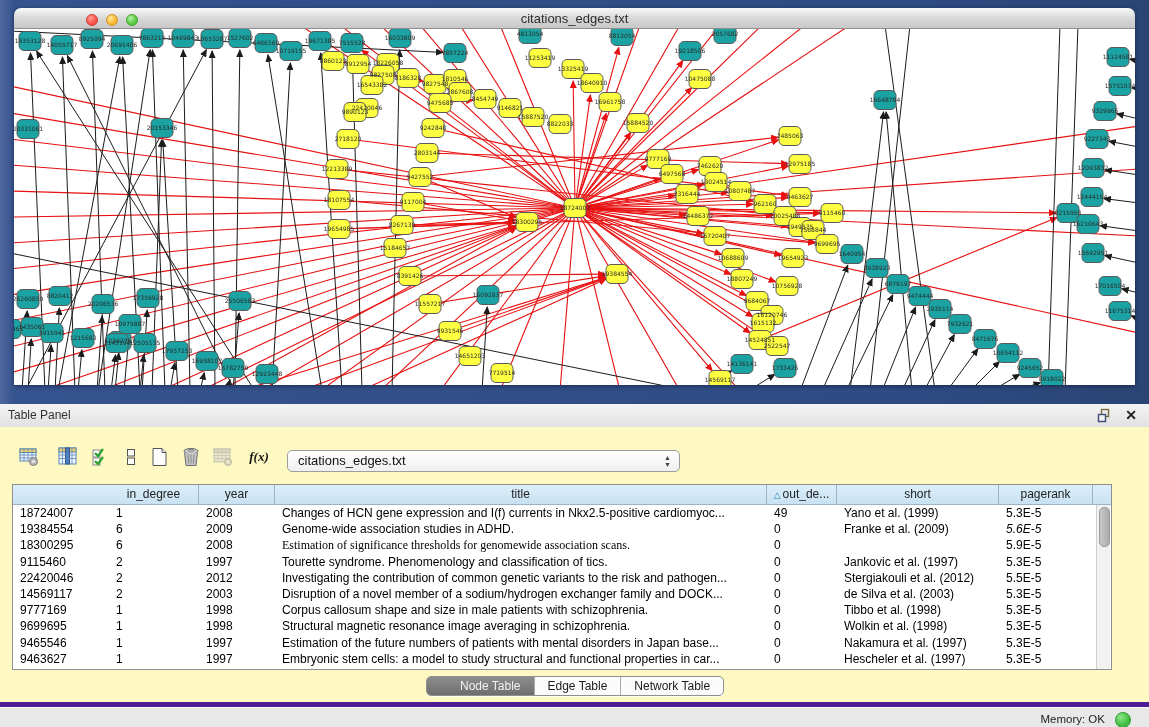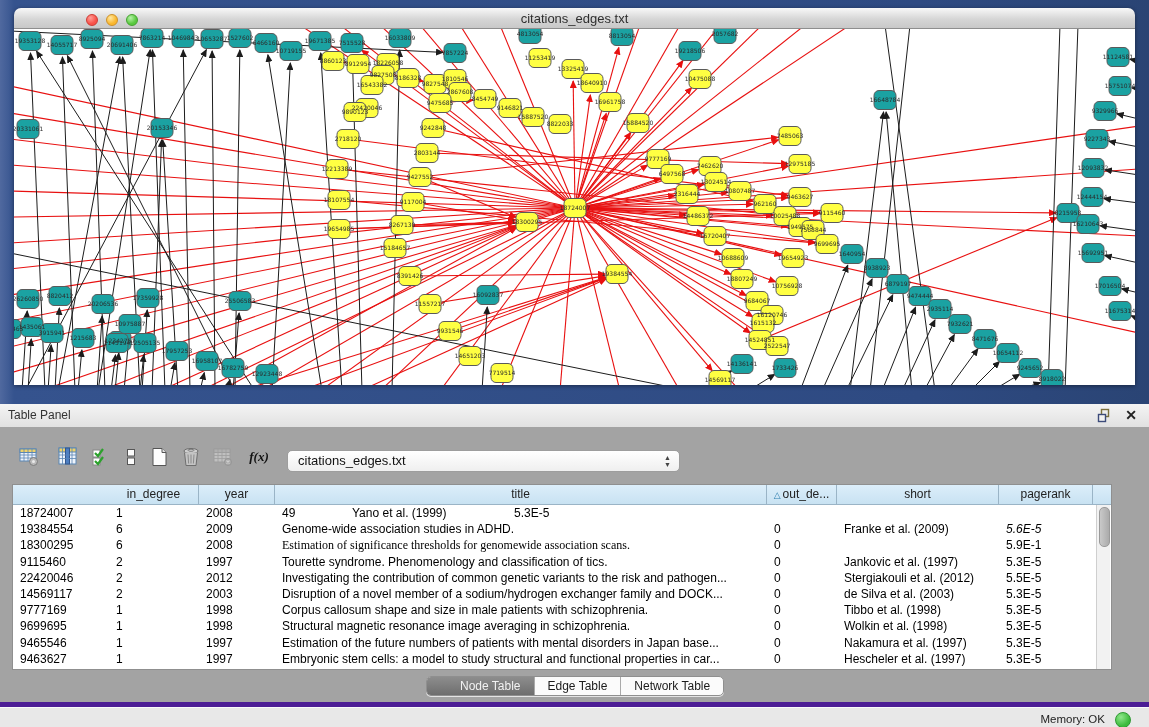--- a/index.html
+++ b/index.html
@@ -22,21 +22,21 @@
   .tl.grn{left:112px;background:radial-gradient(circle at 35% 30%,#b6f2a8,#59c93f 60%);border:1px solid #43a22e;}
   #canvas{position:absolute;left:0;top:21px;width:1121px;height:356px;background:#ffffff;}
   #graph-svg{display:block;}
 
   
   #tp-header{position:absolute;left:0;top:404px;width:1149px;height:23px;
     background:linear-gradient(#f4f4f4,#e1e1e1);border-bottom:1px solid #c2c2c2;}
   #tp-header .tp-title{position:absolute;left:8px;top:4px;font-size:12px;color:#333;}
   #tp-float{position:absolute;right:36px;top:4px;width:16px;height:15px;cursor:default;}
   #tp-close{position:absolute;right:12px;top:3px;font-size:14px;font-weight:bold;color:#222;line-height:16px;}
-  #tp-body{position:absolute;left:0;top:427px;width:1149px;height:275px;background:#a3a3a3;}
+  #tp-body{position:absolute;left:0;top:427px;width:1149px;height:275px;background:#fef9c3;}
 
   
   #tp-toolbar{position:absolute;left:0;top:14px;width:1149px;height:34px;}
   .tbtn{position:absolute;top:2px;width:26px;height:28px;display:flex;align-items:center;justify-content:center;}
   #combo{position:absolute;left:287px;top:9px;width:393px;height:22px;box-sizing:border-box;
     background:linear-gradient(#ffffff,#efefef);border:1px solid #9d9d9d;border-radius:5px;
     font-size:13px;color:#111;line-height:20px;padding-left:10px;}
   #combo .steppers{position:absolute;right:8px;top:3px;font-size:7px;color:#444;line-height:7px;text-align:center;}
   .fx{font-family:"Liberation Serif",serif;font-style:italic;font-weight:bold;font-size:13px;color:#111;}
 
@@ -616,41 +616,42 @@
           <div class="hcell" style="width: 492px;">title</div>
           <div class="hcell" style="width: 70px;"><span class="sort-tri">△</span>out_de...</div>
           <div class="hcell" style="width: 162px;">short</div>
           <div class="hcell" style="width: 94px;">pagerank</div>
         </div>
       <div id="tbl-rows">
           <div class="trow">
             <div class="tcell" style="width: 96px;">18724007</div>
             <div class="tcell" style="width: 90px;">1</div>
             <div class="tcell" style="width: 76px;">2008</div>
+            <div class="tcell" style="width: 492px;">Changes of HCN gene expression and I(f) currents in Nkx2.5-positive cardiomyoc...</div>
             <div class="tcell" style="width: 70px;">49</div>
             <div class="tcell" style="width: 162px;">Yano et al. (1999)</div>
             <div class="tcell" style="width: 94px;">5.3E-5</div>
           </div>
           <div class="trow">
             <div class="tcell" style="width: 96px;">19384554</div>
             <div class="tcell" style="width: 90px;">6</div>
             <div class="tcell" style="width: 76px;">2009</div>
             <div class="tcell" style="width: 492px;">Genome-wide association studies in ADHD.</div>
             <div class="tcell" style="width: 70px;">0</div>
             <div class="tcell" style="width: 162px;">Franke et al. (2009)</div>
             <div class="tcell" style="width: 94px; font-style: italic;">5.6E-5</div>
           </div>
           <div class="trow">
             <div class="tcell" style="width: 96px;">18300295</div>
             <div class="tcell" style="width: 90px;">6</div>
             <div class="tcell" style="width: 76px;">2008</div>
             <div class="tcell" style="width: 492px; font-family: Liberation Serif, serif;">Estimation of significance thresholds for genomewide association scans.</div>
             <div class="tcell" style="width: 70px;">0</div>
             <div class="tcell" style="width: 162px; margin-top: 16px;">Dudbridge et al. (2008)</div>
-            <div class="tcell" style="width: 94px;">5.9E-1</div>
+            <div class="tcell" style="width: 94px;">5.9E-5</div>
           </div>
           <div class="trow">
             <div class="tcell" style="width: 96px;">9115460</div>
             <div class="tcell" style="width: 90px;">2</div>
             <div class="tcell" style="width: 76px;">1997</div>
             <div class="tcell" style="width: 492px;">Tourette syndrome. Phenomenology and classification of tics.</div>
             <div class="tcell" style="width: 70px;">0</div>
             <div class="tcell" style="width: 162px;">Jankovic et al. (1997)</div>
             <div class="tcell" style="width: 94px;">5.3E-5</div>
           </div>

